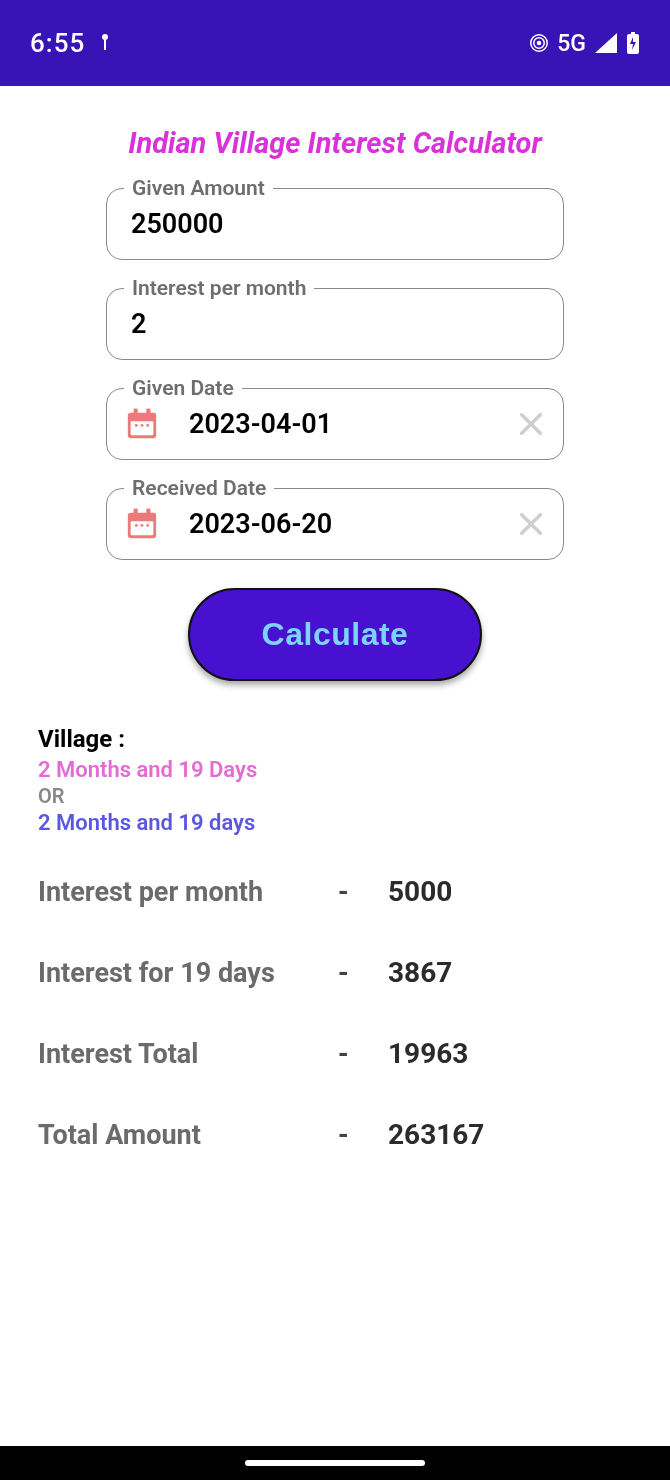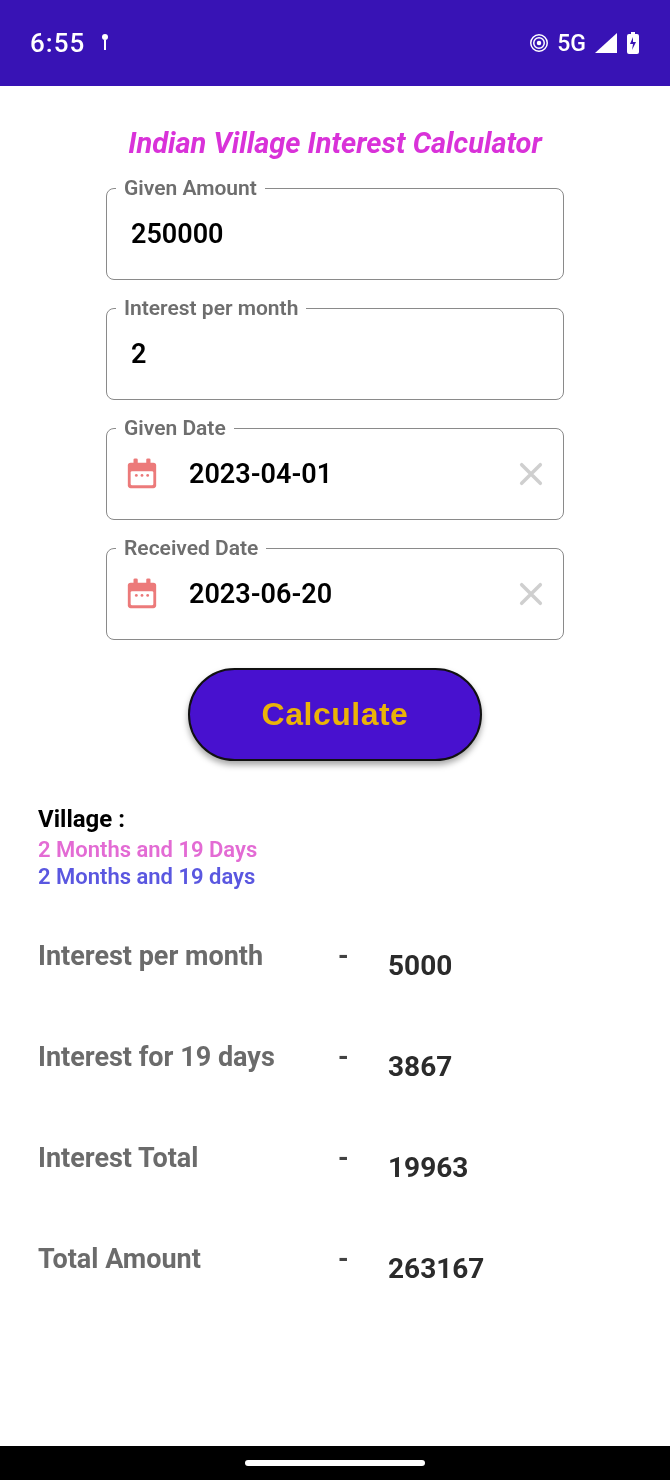--- a/index.html
+++ b/index.html
@@ -34,30 +34,30 @@
     text-align: center;
     margin-bottom: 28px;
     font-style: italic;
   }
   .field {
     position: relative;
     margin: 0 68px 28px 68px;
   }
   .field-border {
     border: 1.5px solid #8a8a8a;
-    border-radius: 8px;
-    height: 92px;
+    border-radius: 16px;
+    height: 72px;
     display: flex;
     align-items: center;
     padding: 0 24px;
   }
   .field-label {
     position: absolute;
     top: -12px;
-    left: 10px;
+    left: 18px;
     background: #fff;
     padding: 0 8px;
     color: #6e6e6e;
     font-size: 21px;
     font-weight: 600;
   }
   .field-value {
     font-size: 27px;
     font-weight: 600;
     color: #000;
@@ -76,21 +76,21 @@
   .clear-icon {
     width: 28px;
     height: 28px;
     flex-shrink: 0;
     opacity: 0.35;
   }
   .calc-btn {
     display: block;
     margin: 22px auto 0 auto;
     background: #4811cf;
-    color: #eab308;
+    color: #7dd3fc;
     border: 2.5px solid #111;
     border-radius: 55px;
     font-size: 32px;
     font-weight: 600;
     padding: 26px 72px;
     box-shadow: 0 4px 6px rgba(0,0,0,0.35);
     letter-spacing: 0.5px;
     text-align: right;
   }
   .duration-block {
@@ -136,21 +136,20 @@
   .result-dash {
     color: #424242;
     font-size: 27px;
     font-weight: 700;
     width: 50px;
   }
   .result-value {
     color: #2b2b2b;
     font-size: 28px;
     font-weight: 700;
-    margin-top: 20px;
   }
   .nav-bar {
     position: absolute;
     bottom: 0;
     left: 0;
     right: 0;
     height: 34px;
     background: #000;
     display: flex;
     justify-content: center;
@@ -250,20 +249,21 @@
           <path d="M4 4 L20 20 M20 4 L4 20" stroke="#777" stroke-width="3" stroke-linecap="round"></path>
         </svg>
     </div>
   </div>
 
   <button class="calc-btn">Calculate</button>
 
   <div class="duration-block">
     <div class="duration-title">Village :</div>
     <div class="duration-pink">2  Months and 19  Days</div>
+    <div class="duration-or">OR</div>
     <div class="duration-blue">2  Months and 19  days</div>
   </div>
 
   <div class="results">
     <div class="result-row">
       <div class="result-label">Interest per month</div>
       <div class="result-dash">-</div>
       <div class="result-value">5000</div>
     </div>
     <div class="result-row">

